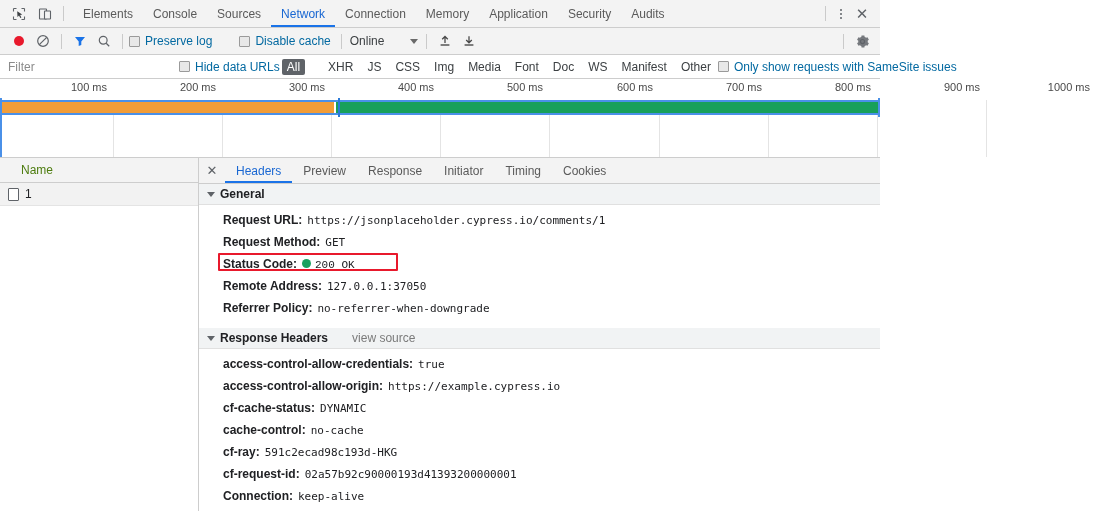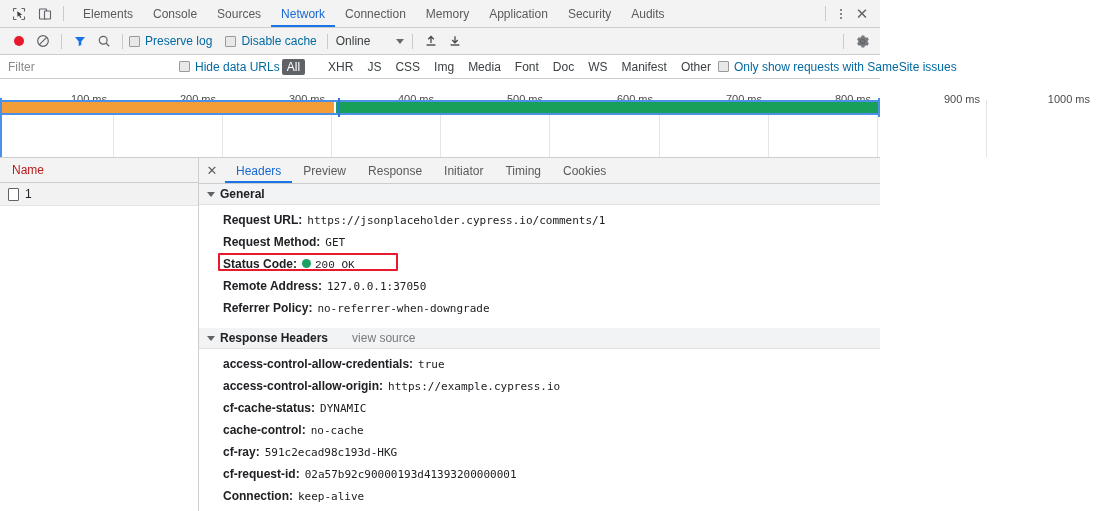--- a/index.html
+++ b/index.html
@@ -75,43 +75,43 @@
   .ftype.active{background:#5f6368;color:#fff;}
   .fb-cb{display:flex;align-items:center;cursor:pointer;}
 
   
   .overview{
     height:79px;min-height:79px;position:relative;background:#fff;
     border-bottom:1px solid #cdcdcd;box-sizing:border-box;
   }
   .ovticks{height:21px;position:relative;border-bottom:0;}
   .ovtick{
-    position:absolute;top:14px;font-size:11px;color:#4a4a4a;
+    position:absolute;top:2px;font-size:11px;color:#4a4a4a;
     transform:translateX(-100%);padding-right:6px;white-space:nowrap;
   }
   .ovgrid{position:absolute;top:21px;bottom:0;width:1px;background:#e4e4e4;}
   .ovband{
     position:absolute;left:0;right:0;top:21px;height:15px;
     border-top:2px solid #4a90e8;border-bottom:2px solid #4a90e8;box-sizing:border-box;
   }
   .bar-orange{position:absolute;top:0;bottom:0;background:#f29d38;}
   .bar-green{position:absolute;top:0;bottom:0;background:#18a05a;}
   .ovdivider{position:absolute;top:19px;width:2px;background:#2a7ada;height:19px;}
   .ovleftedge{position:absolute;left:0;top:19px;bottom:0;width:2px;background:#4a90e8;}
   .ovrightedge{position:absolute;right:0;top:19px;height:19px;width:2px;background:#4a90e8;}
 
   
   .lower{flex:1;display:flex;min-height:0;position:relative;}
   .namecol{
     width:199px;min-width:199px;display:flex;flex-direction:column;
     border-right:1px solid #cdcdcd;background:#fff;box-sizing:border-box;
   }
   .namehead{
-    height:24px;min-height:24px;display:flex;align-items:center;padding-left:12px;
-    background:#f3f3f3;border-bottom:1px solid #cdcdcd;font-size:12px;color:#b91c1c;
+    height:24px;min-height:24px;display:flex;align-items:center;padding-left:21px;
+    background:#f3f3f3;border-bottom:1px solid #cdcdcd;font-size:12px;color:#4d7c0f;
   }
   .reqrow{
     height:22px;display:flex;align-items:center;padding-left:8px;
     background:#f2f2f2;border-bottom:1px solid #e4e4e4;cursor:pointer;
   }
   .docico{
     width:11px;height:13px;border:1px solid #5f6368;background:#fff;margin-right:6px;
     box-sizing:border-box;position:relative;border-radius:1px;flex:none;
   }
   .reqname{font-size:12px;color:#202124;}
@@ -248,21 +248,21 @@
       <svg width="14" height="14" viewBox="0 0 14 14">
         <circle cx="6.2" cy="6.2" r="3.9" stroke="#5f6368" stroke-width="1.2" fill="none"></circle>
         <line x1="9.2" y1="9.2" x2="12.2" y2="12.2" stroke="#5f6368" stroke-width="1.3"></line>
       </svg>
     </div>
     <div class="nb-sep"></div>
     <label class="cbwrap">
       <span class="cbox"></span>
       <span class="cblabel">Preserve log</span>
     </label>
-    <label class="cbwrap" style="margin-left:9px;align-items:center;">
+    <label class="cbwrap" style="margin-left:23px;align-items:center;">
       <span class="cbox"></span>
       <span class="cblabel">Disable cache</span>
     </label>
     <div class="nb-sep"></div>
     <div class="selwrap">
       <span class="selval">Online</span>
       <span class="caret"></span>
     </div>
     <div class="nb-sep"></div>
     <div class="nb-ico">

